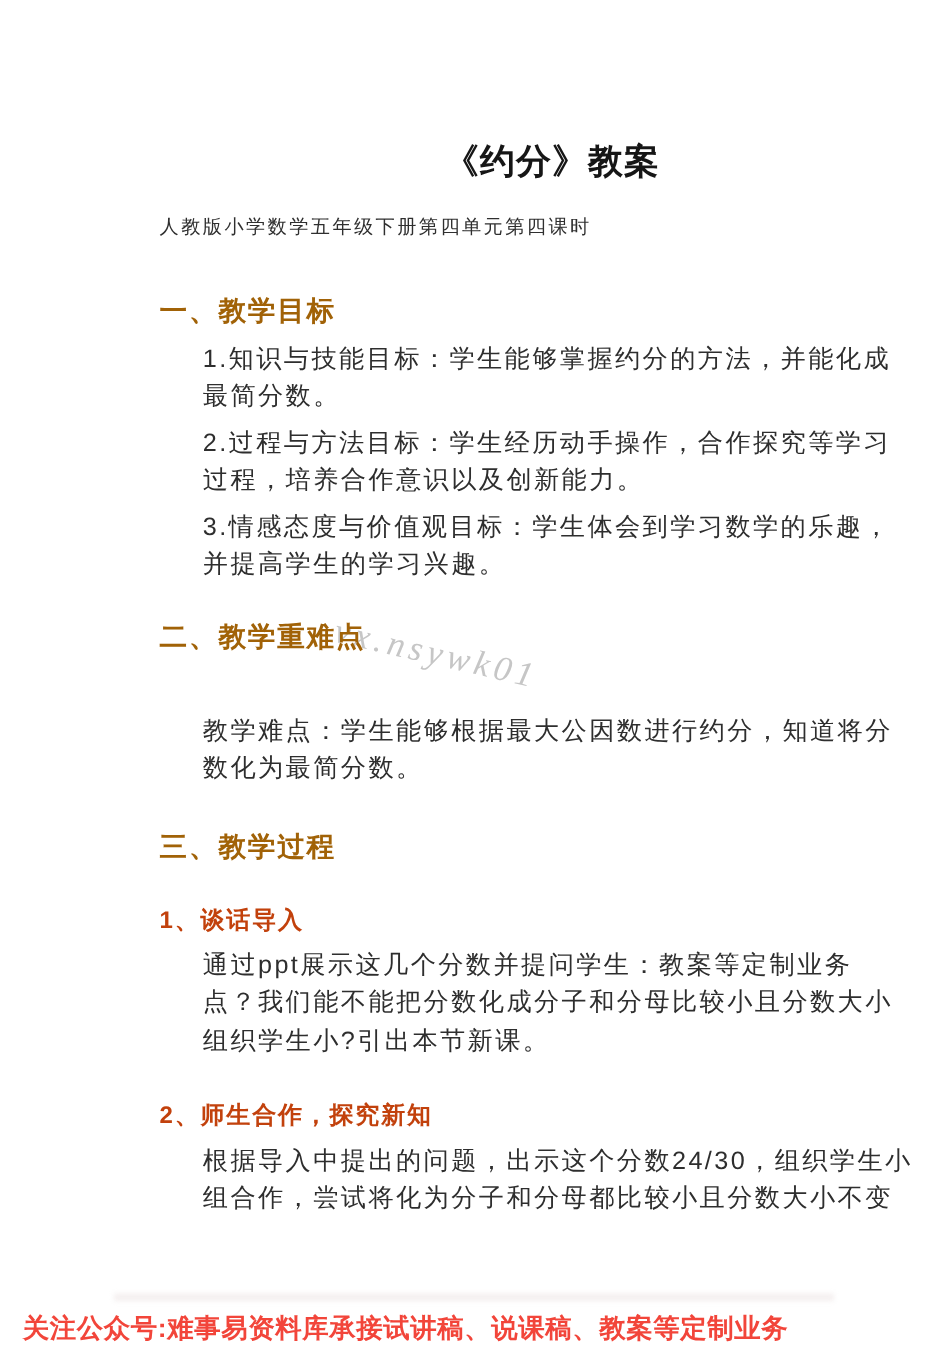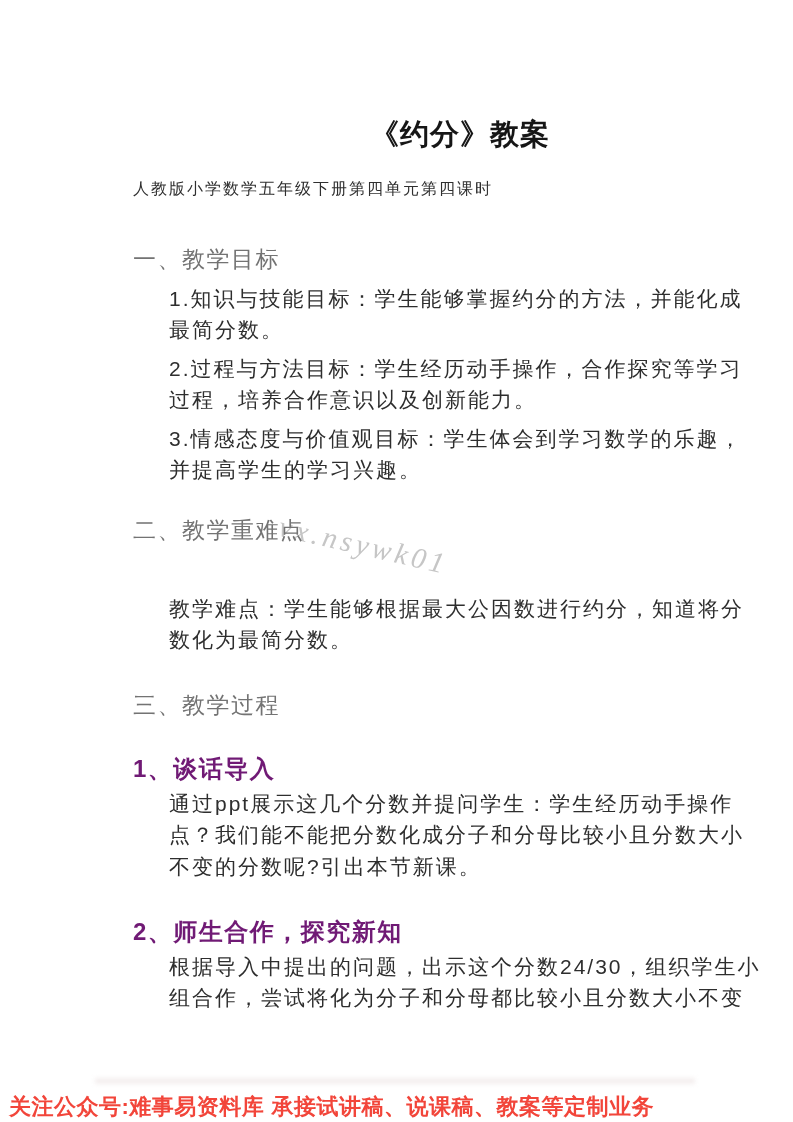--- a/index.html
+++ b/index.html
@@ -32,33 +32,33 @@
     font-size: 16px;
     color: #2f2f2f;
     letter-spacing: 2px;
     white-space: nowrap;
   }
   .sec-heading {
     position: absolute;
     left: 133px;
     margin: 0;
     font-size: 23px;
-    font-weight: normal;
-    color: #737373;
+    font-weight: bold;
+    color: #a16207;
     letter-spacing: 1.5px;
     white-space: nowrap;
     z-index: 2;
   }
   .sub-heading {
     position: absolute;
     left: 133px;
     margin: 0;
-    font-size: 24px;
+    font-size: 20px;
     font-weight: bold;
-    color: #701a75;
+    color: #c2410c;
     letter-spacing: 1.5px;
     white-space: nowrap;
     z-index: 2;
   }
   .line {
     position: absolute;
     left: 133px;
     font-size: 21px;
     color: #2e2e2e;
     letter-spacing: 2px;
@@ -90,21 +90,21 @@
     opacity: 0.5;
     filter: blur(2px);
     z-index: 1;
   }
   .footer {
     position: absolute;
     left: 0;
     top: 1092px;
     width: 663px;
     box-sizing: border-box;
-    padding: 0 9px;
+    padding: 0 19px;
     display: flex;
     justify-content: space-between;
     align-items: flex-end;
     font-size: 22px;
     font-weight: bold;
     letter-spacing: 0.5px;
     white-space: nowrap;
     z-index: 3;
   }
 </style>
@@ -126,23 +126,23 @@
   <div class="line" style="top:425px">3.情感态度与价值观目标：学生体会到学习数学的乐趣，</div>
   <div class="line" style="top:456px">并提高学生的学习兴趣。</div>
 
   <h2 class="sec-heading" style="top:515px">二、教学重难点</h2>
   <div class="line" style="top:595px">教学难点：学生能够根据最大公因数进行约分，知道将分</div>
   <div class="line" style="top:626px">数化为最简分数。</div>
 
   <h2 class="sec-heading" style="top:690px">三、教学过程</h2>
 
   <h3 class="sub-heading" style="top:753px">1、谈话导入</h3>
-  <div class="line" style="top:790px">通过ppt展示这几个分数并提问学生：学生经历动手操作</div>
+  <div class="line" style="top:790px">通过ppt展示这几个分数并提问学生：教案等定制业务</div>
   <div class="line" style="top:821px">点？我们能不能把分数化成分子和分母比较小且分数大小</div>
-  <div class="line" style="top:853px">不变的分数呢?引出本节新课。</div>
+  <div class="line" style="top:853px">组织学生小?引出本节新课。</div>
 
   <h3 class="sub-heading" style="top:916px">2、师生合作，探究新知</h3>
   <div class="line" style="top:953px">根据导入中提出的问题，出示这个分数24/30，组织学生小</div>
   <div class="line" style="top:984px">组合作，尝试将化为分子和分母都比较小且分数大小不变</div>
 
   <div class="scan-smudge"></div>
 
   <div class="footer" style="color: rgb(242, 69, 58);">
     <span>关注公众号:难事易资料库</span>
     <span>承接试讲稿、说课稿、教案等定制业务</span>

